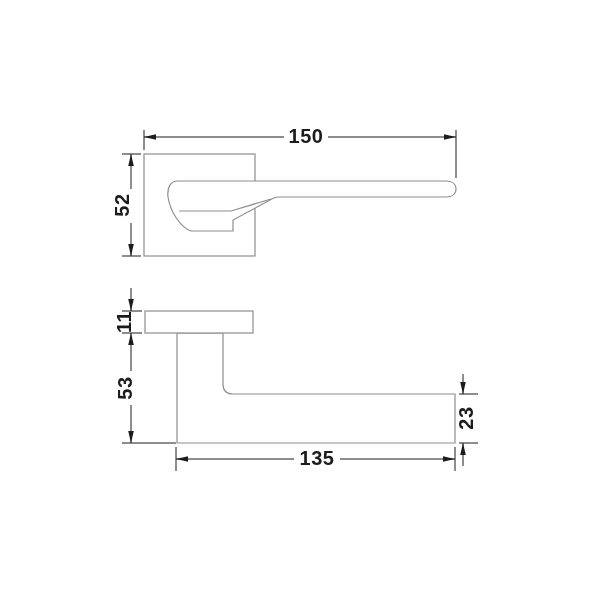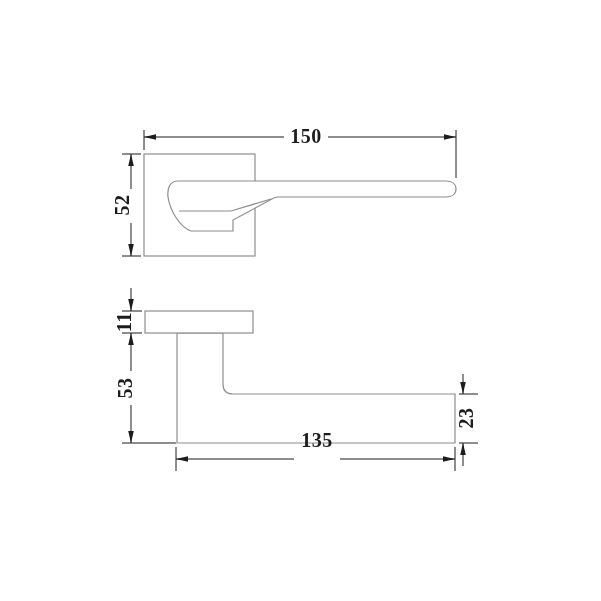--- a/index.html
+++ b/index.html
@@ -1,21 +1,21 @@
 <!DOCTYPE html>
 <html style="--bg-color: #ffffff; --outline-color: #8e8e8e; --dim-color: #1c1c1c;"><head>
 <meta charset="utf-8">
 <style>
   html,body { margin:0; padding:0; background:#ffffff; }
   .canvas {
     position:relative;
     width:520px; height:601px;
     background:var(--bg-color,#ffffff);
     overflow:hidden;
-    font-family:Liberation Serif, serif;
+    font-family:Liberation Sans, sans-serif;
   }
   svg.drawing { position:absolute; left:0; top:0; }
   
   .g  { stroke:var(--outline-color,#8e8e8e); stroke-width:1.2; fill:none; }
   .gf { stroke:var(--outline-color,#8e8e8e); stroke-width:1.2; fill:#ffffff; }
   .d  { stroke:var(--dim-color,#1c1c1c); stroke-width:1; fill:none; }
   .ah { fill:var(--dim-color,#1c1c1c); stroke:none; }
   
   .dim-label {
     position:absolute;
@@ -97,17 +97,17 @@
   </svg>
 
   <div class="dim-label" style="left:306px; top:136px;">150</div>
 
   <div class="dim-label rot" style="left:122px; top:205px;">52</div>
 
   <div class="dim-label rot" style="left:124px; top:322px;">11</div>
 
   <div class="dim-label rot" style="left:125px; top:388px;">53</div>
 
-  <div class="dim-label" style="left:317px; top:440px;">135</div>
+  <div class="dim-label" style="left:317px; top:458px;">135</div>
 
   <div class="dim-label rot" style="left:466px; top:418px;">23</div>
 
 </div>
 
 </body></html>

